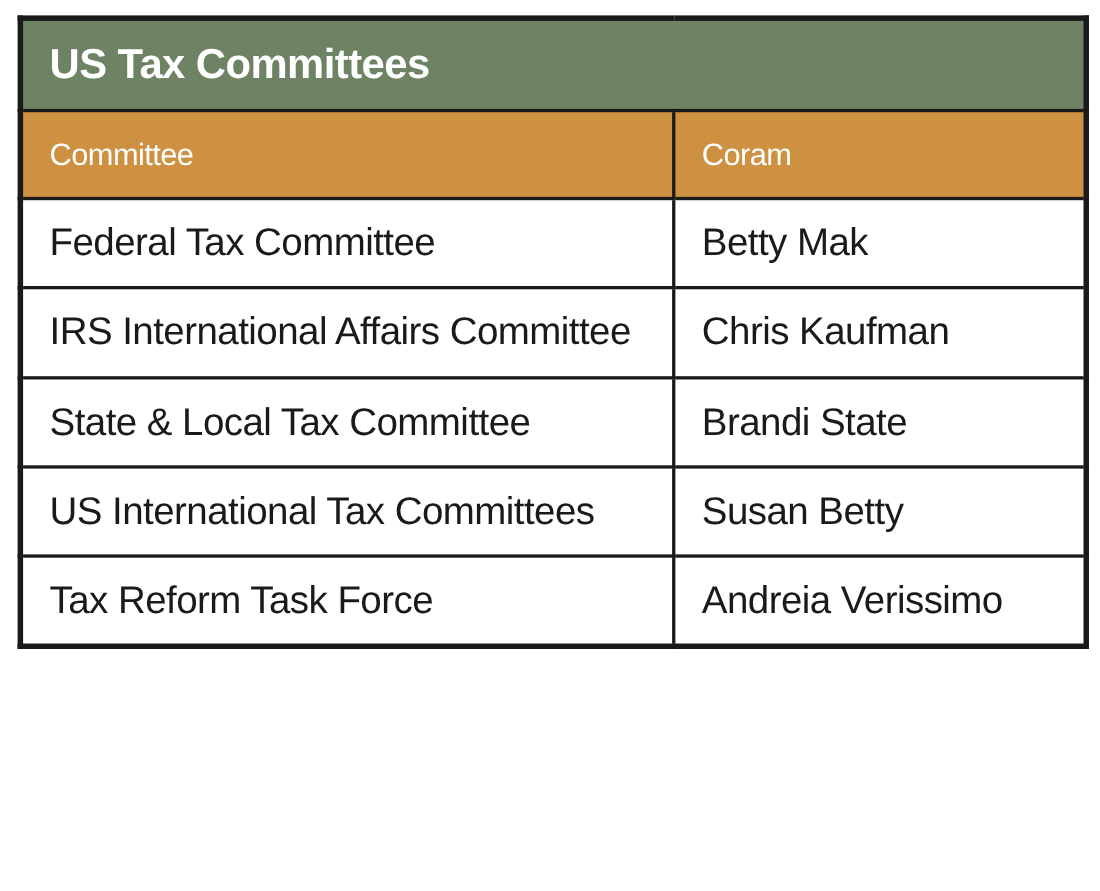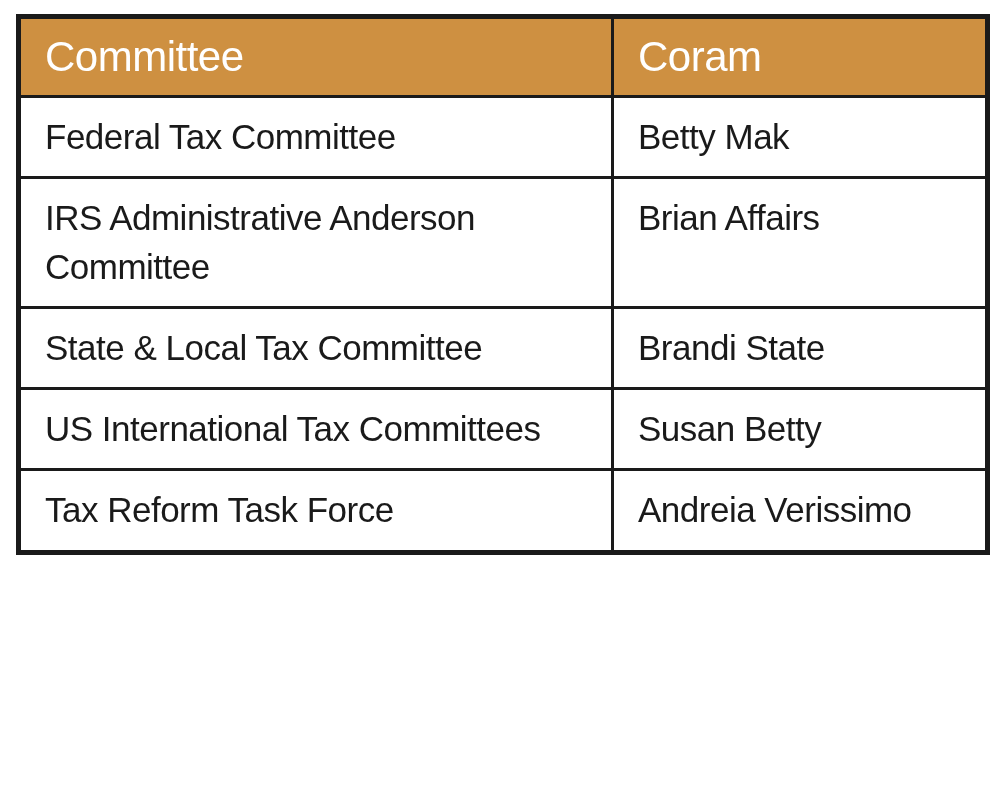--- a/index.html
+++ b/index.html
@@ -43,21 +43,21 @@
     color: var(--title-text);
     font-size: 38px;
     font-weight: bold;
     height: 84px;
     vertical-align: middle;
     padding: 0 24px;
   }
   .header-cell {
     background: var(--header-bg);
     color: var(--header-text);
-    font-size: 42px;
+    font-size: 28px;
     font-weight: normal;
     height: 80px;
     vertical-align: middle;
     padding: 0 24px;
   }
   .body-cell {
     background: var(--body-bg);
     color: var(--body-text);
     font-size: 35px;
     font-weight: normal;
@@ -71,34 +71,37 @@
 <body>
 
 <div class="page">
   <table class="committees">
     <colgroup>
       <col class="col-committee">
       <col class="col-chair">
     </colgroup>
     <thead>
       <tr>
+        <th colspan="2" class="title-cell">US Tax Committees</th>
+      </tr>
+      <tr>
         <th class="header-cell">Committee</th>
         <th class="header-cell">Coram</th>
       </tr>
     </thead>
     <tbody>
   <tr>
     <td class="body-cell">Federal Tax Committee</td>
     <td class="body-cell">Betty Mak</td>
   </tr>
 
 
   <tr>
-    <td class="body-cell">IRS Administrative Anderson Committee</td>
-    <td class="body-cell">Brian Affairs</td>
+    <td class="body-cell">IRS International Affairs Committee</td>
+    <td class="body-cell">Chris Kaufman</td>
   </tr>
 
   <tr>
     <td class="body-cell">State &amp; Local Tax Committee</td>
     <td class="body-cell">Brandi State</td>
   </tr>
 
 
   <tr>
     <td class="body-cell">US International Tax Committees</td>

